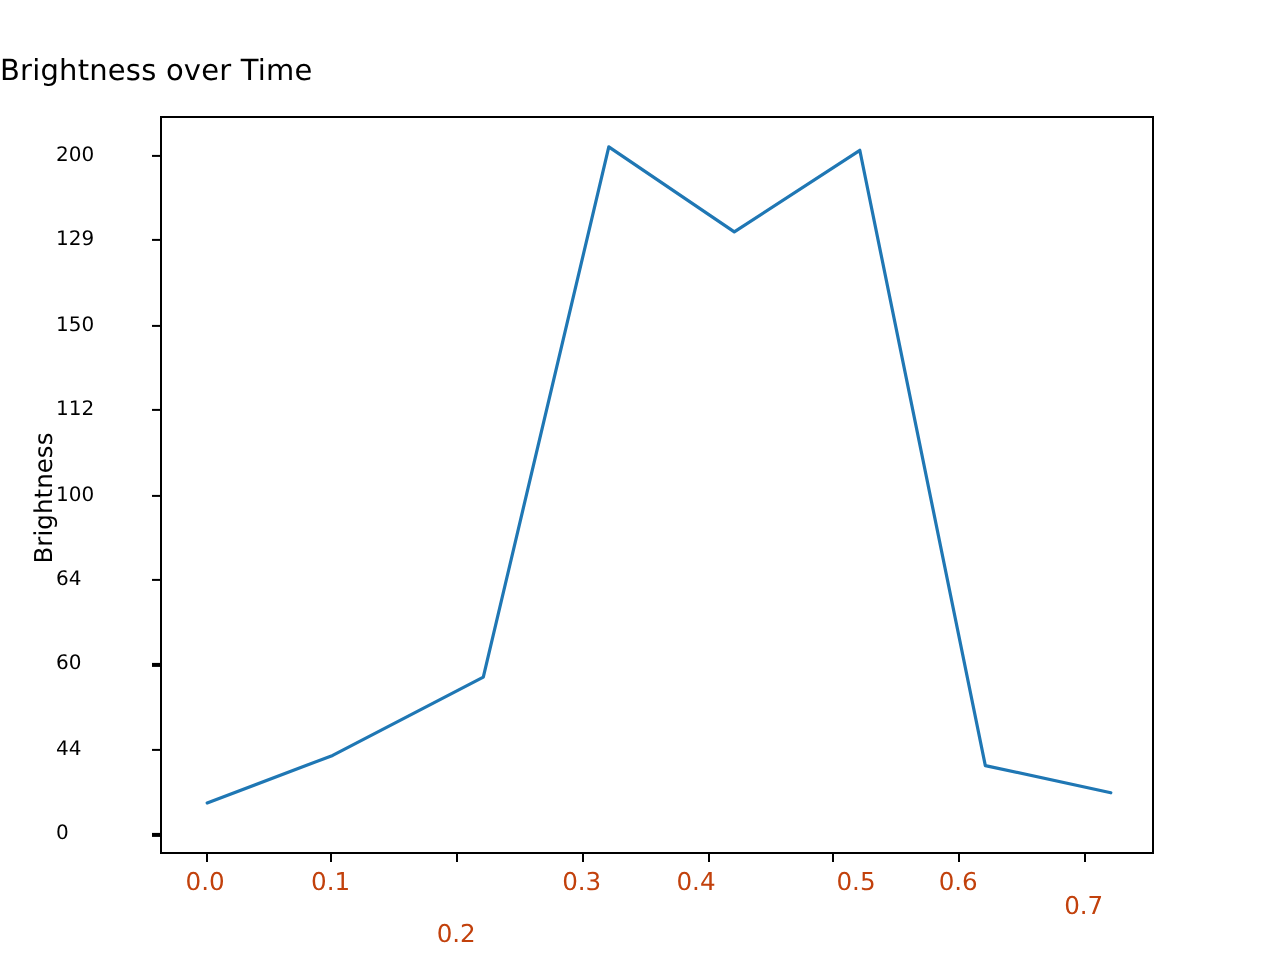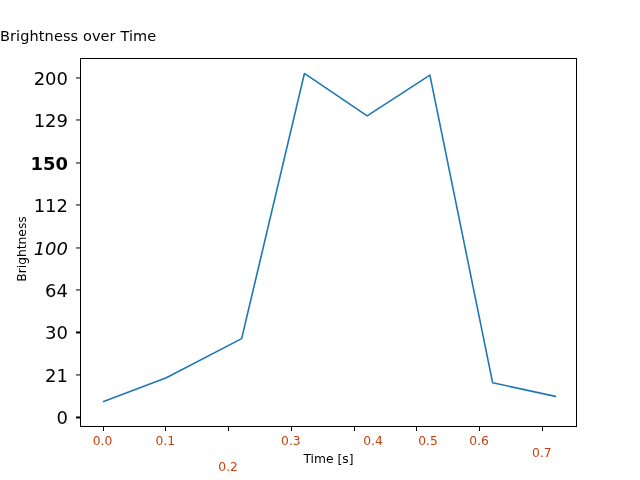--- a/index.html
+++ b/index.html
@@ -44,22 +44,21 @@
     left: 0;
     top: 0;
     width: 497px;
     height: 369px;
     overflow: visible;
   }
   .tick-label-y {
     position: absolute;
     right: 0;
     width: 40px;
-    text-align: right;
-    font-size: 18px;
+    font-size: 10px;
     color: #000000;
     transform: translateY(-50%);
   }
   .tick-mark-y {
     position: absolute;
     width: 4px;
     height: 1.1px;
     background: #000000;
     transform: translateY(-50%);
   }
@@ -118,51 +117,50 @@
   <div id="plot-area">
     <svg id="data-svg" viewBox="0 0 497 369" preserveAspectRatio="none">
       <polyline id="series-path" fill="none" stroke="#1f77b4" stroke-width="1.6" stroke-linejoin="round" stroke-linecap="round" points="22.59,342.49 85.34,318.69 160.65,279.60 223.40,14.45 286.15,56.94 348.90,16.15 411.66,323.79 474.41,337.39"></polyline>
     </svg>
   </div>
 
   <div id="y-axis-ticks">
       <div class="tick-mark-y" style="left: 76px; top: 417.482px;"></div>
       <div class="tick-label-y" style="left: 28px; top: 417.482px;">0</div>
       <div class="tick-mark-y" style="left: 76px; top: 374.99px;"></div>
-      <div class="tick-label-y" style="left: 28px; top: 374.99px;">21</div>
+      <div class="tick-label-y" style="left: 28px; top: 374.99px;">44</div>
       <div class="tick-mark-y" style="left: 76px; top: 332.498px;"></div>
-      <div class="tick-label-y" style="left: 28px; top: 332.498px;">30</div>
+      <div class="tick-label-y" style="left: 28px; top: 332.498px;">60</div>
       <div class="tick-mark-y" style="left: 76px; top: 290.006px;"></div>
       <div class="tick-label-y" style="left: 28px; top: 290.006px;">64</div>
       <div class="tick-mark-y" style="left: 76px; top: 247.514px;"></div>
-      <div class="tick-label-y" style="left: 28px; top: 247.514px; font-style: italic;">100</div>
+      <div class="tick-label-y" style="left: 28px; top: 247.514px;">100</div>
       <div class="tick-mark-y" style="left: 76px; top: 205.022px;"></div>
       <div class="tick-label-y" style="left: 28px; top: 205.022px;">112</div>
       <div class="tick-mark-y" style="left: 76px; top: 162.53px;"></div>
-      <div class="tick-label-y" style="left: 28px; top: 162.53px; font-weight: bold;">150</div>
+      <div class="tick-label-y" style="left: 28px; top: 162.53px;">150</div>
       <div class="tick-mark-y" style="left: 76px; top: 120.038px;"></div>
       <div class="tick-label-y" style="left: 28px; top: 120.038px;">129</div>
       <div class="tick-mark-y" style="left: 76px; top: 77.5463px;"></div>
       <div class="tick-label-y" style="left: 28px; top: 77.5463px;">200</div>
     </div>
   <div id="x-axis-ticks">
       <div class="tick-mark-x" style="left: 102.591px; top: 427px;"></div>
       <div class="tick-label-x" style="left: 102.591px; top: 434px;">0.0</div>
       <div class="tick-mark-x" style="left: 165.343px; top: 427px;"></div>
       <div class="tick-label-x" style="left: 165.343px; top: 434px;">0.1</div>
       <div class="tick-mark-x" style="left: 228.096px; top: 427px;"></div>
       <div class="tick-label-x" style="left: 228.096px; top: 425px; margin-top: 35px;">0.2</div>
       <div class="tick-mark-x" style="left: 290.848px; top: 427px;"></div>
       <div class="tick-label-x" style="left: 290.848px; top: 434px;">0.3</div>
       <div class="tick-mark-x" style="left: 353.601px; top: 427px;"></div>
-      <div class="tick-label-x" style="left: 373px; top: 434px;">0.4</div>
+      <div class="tick-label-x" style="left: 348px; top: 434px;">0.4</div>
       <div class="tick-mark-x" style="left: 416.354px; top: 427px;"></div>
       <div class="tick-label-x" style="left: 428px; top: 434px;">0.5</div>
       <div class="tick-mark-x" style="left: 479.106px; top: 427px;"></div>
       <div class="tick-label-x" style="left: 479.106px; top: 434px;">0.6</div>
       <div class="tick-mark-x" style="left: 541.859px; top: 427px;"></div>
       <div class="tick-label-x" style="left: 541.859px; top: 434px; margin-top: 12px;">0.7</div>
     </div>
 
-  <div id="xlabel">Time [s]</div>
   <div id="ylabel">Brightness</div>
 
 </div>
 
 </body></html>

